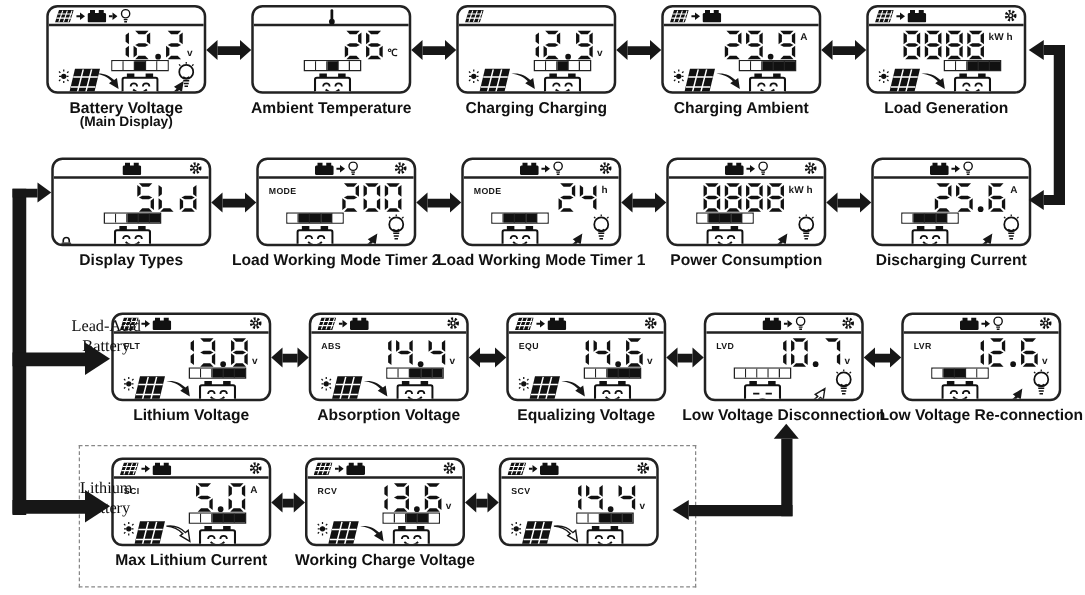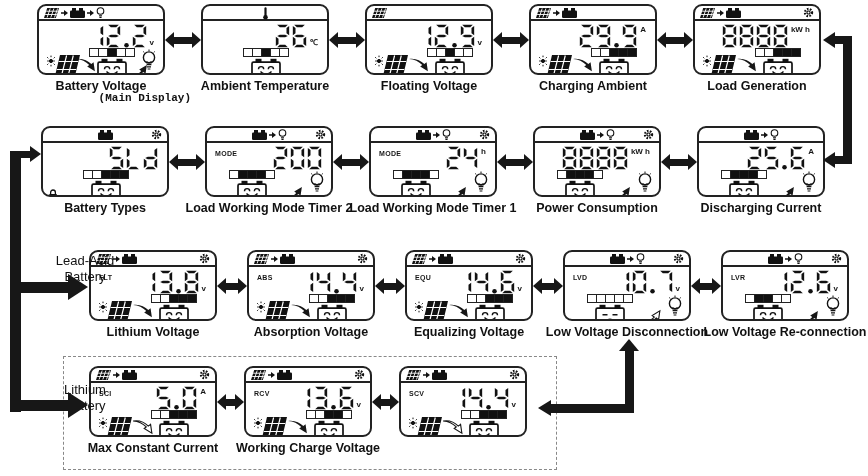--- a/index.html
+++ b/index.html
@@ -30,32 +30,32 @@
   .gauge{display:flex;border:1.5px solid #222;}
   .gauge i{width:8px;height:7px;border-right:1.5px solid #222;background:#fff;display:block;}
   .gauge i:last-child{border-right:none;}
   .gauge i.f{background:#111;}
   .a1{align-self:center;margin:4px -9px 0;z-index:2;line-height:0;}
   .a2{align-self:flex-end;margin:0 -9px 1px;z-index:2;line-height:0;}
   .bulbic{align-self:flex-start;margin-top:1px;line-height:0;}
   .lock{position:absolute;left:5px;bottom:3px;line-height:0;}
   .plabel{margin:4px -26px 0;text-align:center;font-size:12.5px;font-weight:600;
           white-space:nowrap;color:#111;}
-  .psub{margin:-1px -26px 0;text-align:right;font-size:11px;font-weight:600;white-space:nowrap;color:#111;font-family:Liberation Mono, monospace;}
+  .psub{margin:-1px -26px 0;text-align:center;font-size:11px;font-weight:600;white-space:nowrap;color:#111;}
   .harrow{flex:none;display:flex;align-items:center;margin-top:28px;}
   .harrow .hb{flex:1;height:7px;background:#171717;}
   .harrow .tl{width:0;height:0;border:8px solid transparent;border-left:none;border-right:9px solid #171717;}
   .harrow .tr{width:0;height:0;border:8px solid transparent;border-right:none;border-left:9px solid #171717;}
   .cbar{position:absolute;background:#171717;}
   .tri{position:absolute;width:0;height:0;border-style:solid;}
   .tri-r{border-color:transparent transparent transparent #171717;}
   .tri-l{border-color:transparent #171717 transparent transparent;}
   .tri-up{border-color:transparent transparent #171717 transparent;}
   .dashed-box{position:absolute;border:1.6px dashed #888;box-sizing:border-box;}
-  .branch{position:absolute;width:98px;text-align:center;font-size:13px;line-height:1.2;color:#111;}
+  .branch{position:absolute;width:98px;text-align:center;font-size:13px;line-height:1.2;color:#111;font-family:Liberation Serif, serif;}
 </style>
 </head>
 <body>
 
 <div class="stage">
 
   <div class="row" id="row-0" style="left:37px;top:4px">
       <div class="panel">
     <div class="lcd">
       <div class="sbar">
@@ -319,21 +319,21 @@
                     <path d="M7.5 11.2 a2.6 2.6 0 0 1 5.2 0 M17.3 11.2 a2.6 2.6 0 0 1 5.2 0" fill="none" stroke="#111" stroke-width="1.4"></path>
                     <path d="M9.5 13.6 q5.5 5 11 0" fill="none" stroke="#111" stroke-width="1.4"></path>
                   </svg>
                 </span>
           </span>
 
         </div>
 
       </div>
     </div>
-    <div class="plabel">Floating Voltage</div>
+    <div class="plabel">Charging Charging</div>
 
   </div>
       <span class="harrow" style="width:36px">
         <i class="tl"></i>
         <i class="hb"></i>
         <i class="tr"></i>
       </span>
       <div class="panel">
     <div class="lcd">
       <div class="sbar">
@@ -620,21 +620,21 @@
                 </span>
           </span>
 
         </div>
         <span class="lock"><svg width="10" height="12" viewBox="0 0 10 12">
                 <path d="M2.6 5 V3.4 a2.4 2.4 0 0 1 4.8 0 V5" fill="none" stroke="#111" stroke-width="1.3"></path>
                 <rect x="1" y="5" width="8" height="6.3" rx="1" fill="#111"></rect>
               </svg></span>
       </div>
     </div>
-    <div class="plabel">Battery Types</div>
+    <div class="plabel">Display Types</div>
 
   </div>
       <span class="harrow" style="width:36px">
         <i class="tl"></i>
         <i class="hb"></i>
         <i class="tr"></i>
       </span>
       <div class="panel">
     <div class="lcd">
       <div class="sbar center">
@@ -1626,21 +1626,21 @@
                     <path d="M7.5 11.2 a2.6 2.6 0 0 1 5.2 0 M17.3 11.2 a2.6 2.6 0 0 1 5.2 0" fill="none" stroke="#111" stroke-width="1.4"></path>
                     <path d="M9.5 13.6 q5.5 5 11 0" fill="none" stroke="#111" stroke-width="1.4"></path>
                   </svg>
                 </span>
           </span>
 
         </div>
 
       </div>
     </div>
-    <div class="plabel">Max Constant Current</div>
+    <div class="plabel">Max Lithium Current</div>
 
   </div>
       <span class="harrow" style="width:27px">
         <i class="tl"></i>
         <i class="hb"></i>
         <i class="tr"></i>
       </span>
       <div class="panel">
     <div class="lcd">
       <div class="sbar">

